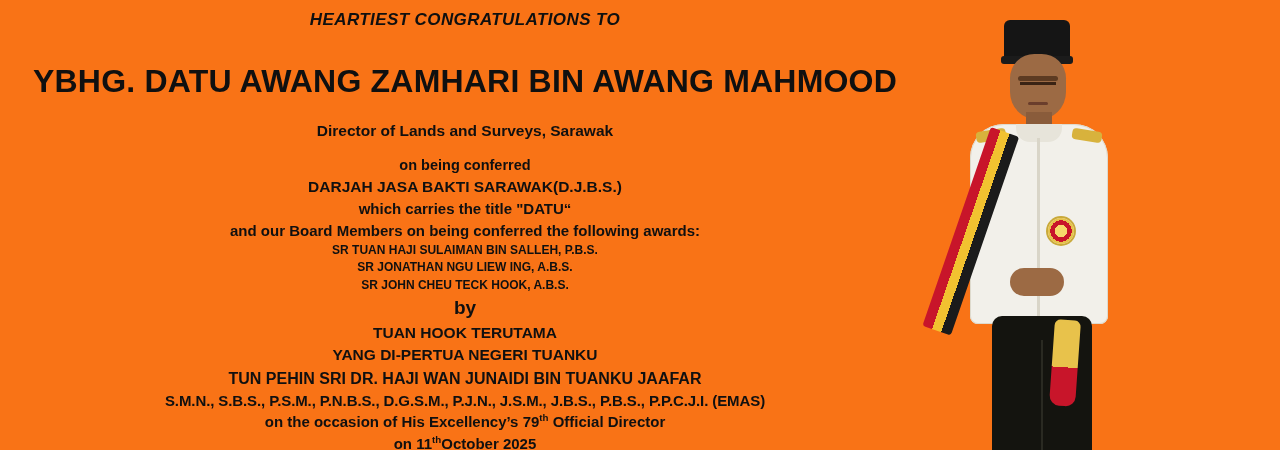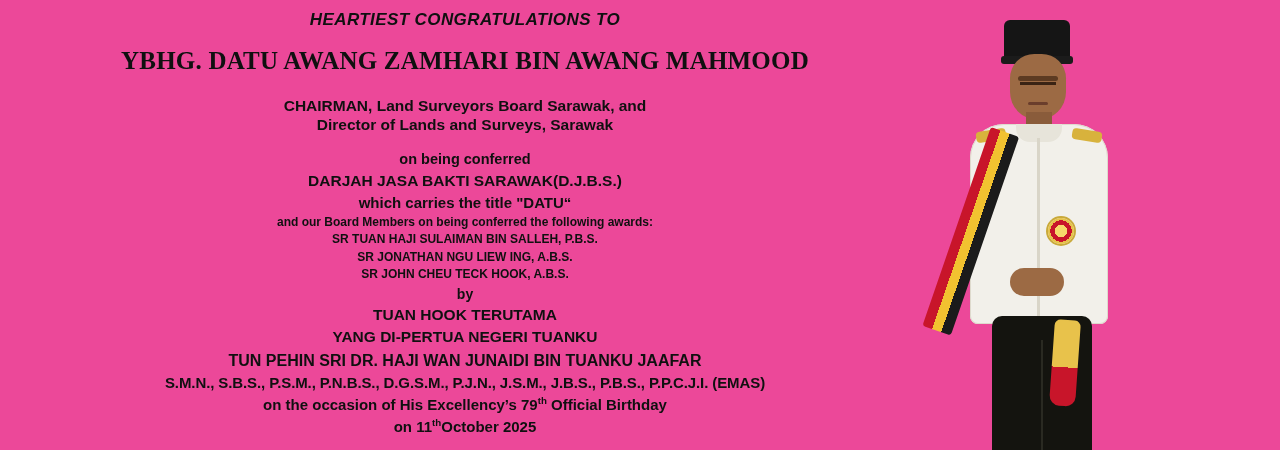--- a/index.html
+++ b/index.html
@@ -11,45 +11,44 @@
     height: 450px;
     background: #fce28c;
     font-family: "Liberation Sans", sans-serif;
     overflow: hidden;
     position: relative;
   }
   #banner {
     position: relative;
     width: 1280px;
     height: 450px;
-    background: #ec4899;
+    background: #f97316;
     overflow: hidden;
   }
   #text-column {
     position: absolute;
     left: 0;
     top: 0;
     width: 930px;
     height: 450px;
     text-align: center;
     color: #101010;
   }
   .headline {
     font-style: italic;
     font-weight: bold;
     font-size: 17px;
     letter-spacing: 0.4px;
     margin-top: 10px;
   }
   .honoree {
     font-weight: bold;
-    font-size: 25px;
+    font-size: 32px;
     letter-spacing: 0.2px;
-    margin-top: 17px;
-    font-family: Liberation Serif, serif;
+    margin-top: 33px;
   }
   .position {
     font-size: 15.5px;
     font-weight: 600;
     margin-top: 22px;
     line-height: 1.22;
   }
   .block {
     margin-top: 14px;
     font-weight: bold;
@@ -63,27 +62,27 @@
     font-size: 14.5px;
     text-align: center;
   }
   .line.award-title {
     font-size: 15.5px;
   }
   .line.quote {
     font-size: 15px;
   }
   .line.intro {
-    font-size: 12px;
+    font-size: 15px;
   }
   .line.member {
     font-size: 12px;
   }
   .line.by {
-    font-size: 14px;
+    font-size: 19px;
     font-weight: bold;
   }
   .line.tyt {
     font-size: 15.5px;
   }
   .line.longname {
     font-size: 16px;
   }
   .line.postnominals {
     font-size: 15px;
@@ -276,38 +275,37 @@
 
 <div id="banner">
 
   <div id="text-column">
 
     <div class="headline">HEARTIEST CONGRATULATIONS TO</div>
 
     <div class="honoree">YBHG. DATU AWANG ZAMHARI BIN AWANG MAHMOOD</div>
 
     <div class="position">
-      <span class="line">CHAIRMAN, Land Surveyors Board Sarawak, and</span>
       <span class="line">Director of Lands and Surveys, Sarawak</span>
     </div>
 
     <div class="block">
       <span class="line small">on being conferred</span>
       <span class="line award-title">DARJAH JASA BAKTI SARAWAK(D.J.B.S.)</span>
       <span class="line quote">which carries the title "DATU“</span>
       <span class="line intro">and our Board Members on being conferred the following awards:</span>
       <span class="line member">SR TUAN HAJI SULAIMAN BIN SALLEH, P.B.S.</span>
       <span class="line member">SR JONATHAN NGU LIEW ING, A.B.S.</span>
       <span class="line member">SR JOHN CHEU TECK HOOK, A.B.S.</span>
       <span class="line by">by</span>
       <span class="line tyt">TUAN HOOK TERUTAMA</span>
       <span class="line tyt">YANG DI-PERTUA NEGERI TUANKU</span>
       <span class="line longname">TUN PEHIN SRI DR. HAJI WAN JUNAIDI BIN TUANKU JAAFAR</span>
       <span class="line postnominals">S.M.N., S.B.S., P.S.M., P.N.B.S., D.G.S.M., P.J.N., J.S.M., J.B.S., P.B.S., P.P.C.J.I. (EMAS)</span>
-      <span class="line occasion"><span>on the occasion of His Excellency’s 79</span><sup>th</sup><span> Official Birthday</span></span>
+      <span class="line occasion"><span>on the occasion of His Excellency’s 79</span><sup>th</sup><span> Official Director</span></span>
       <span class="line occasion"><span>on 11</span><sup>th</sup><span>October 2025</span></span>
     </div>
 
   </div>
 
   <div id="portrait">
     <div class="p-songkok"></div>
     <div class="p-head"></div>
     <div class="p-brow"></div>
     <div class="p-eyes"></div>

